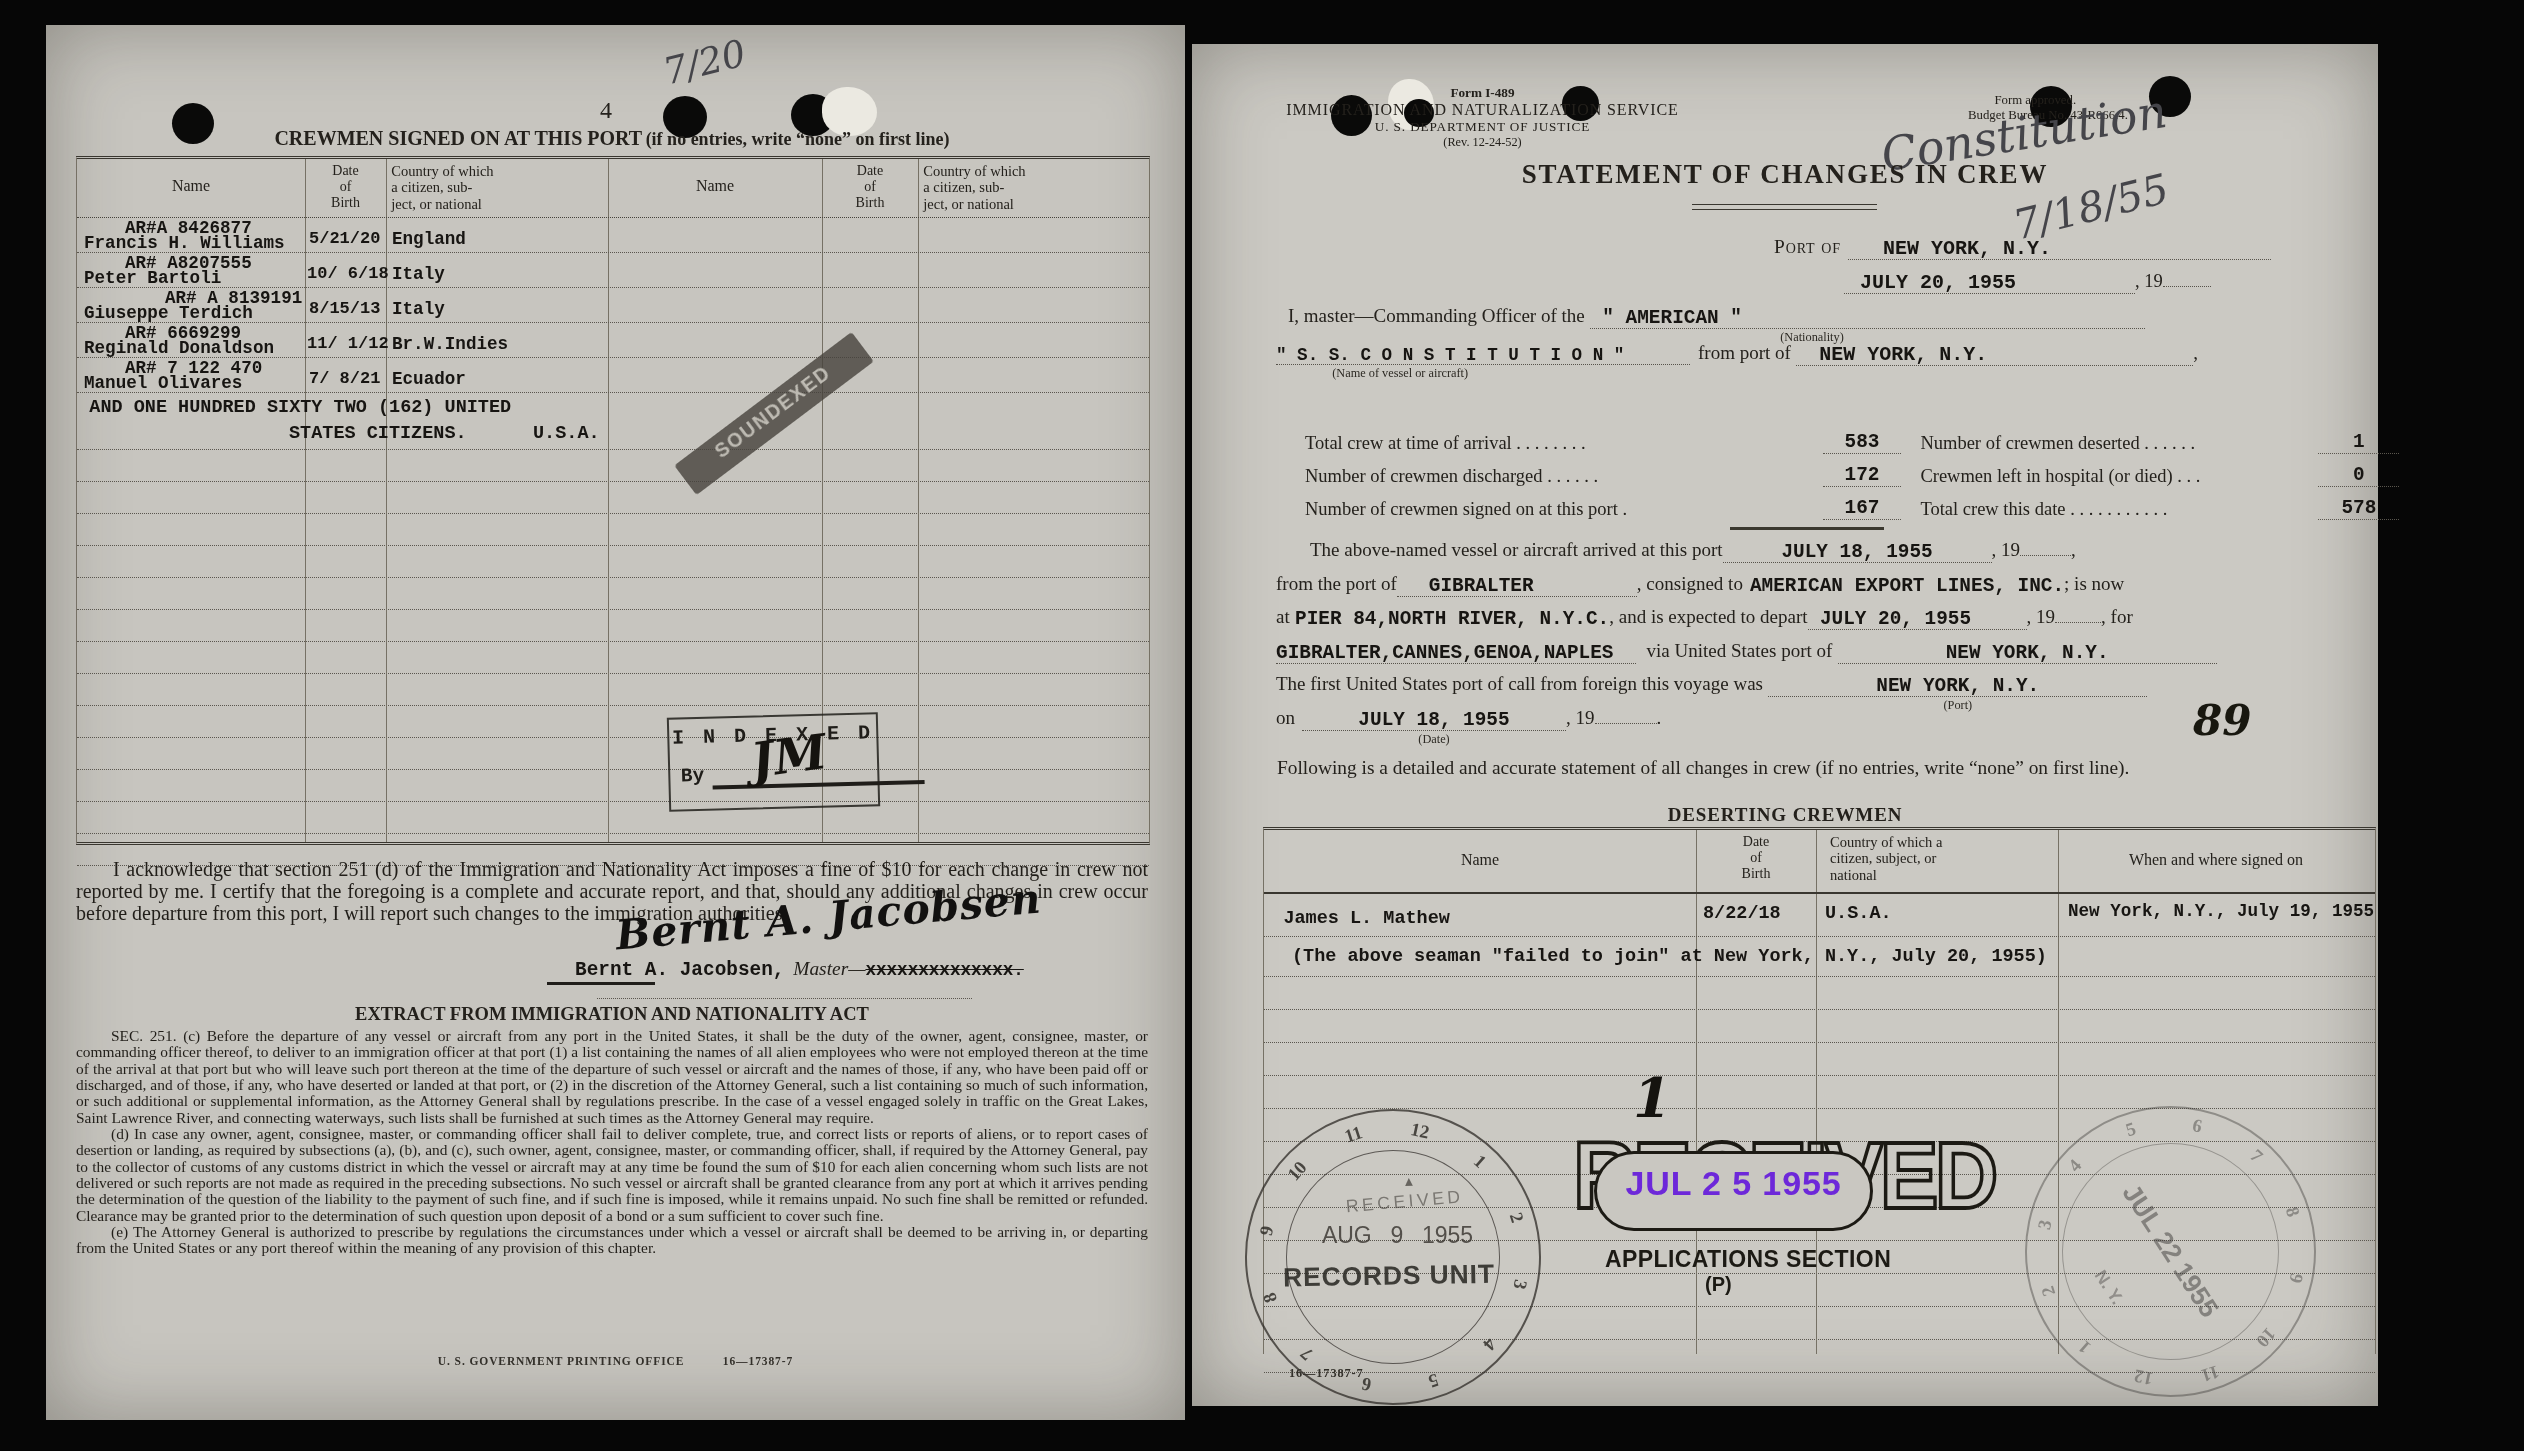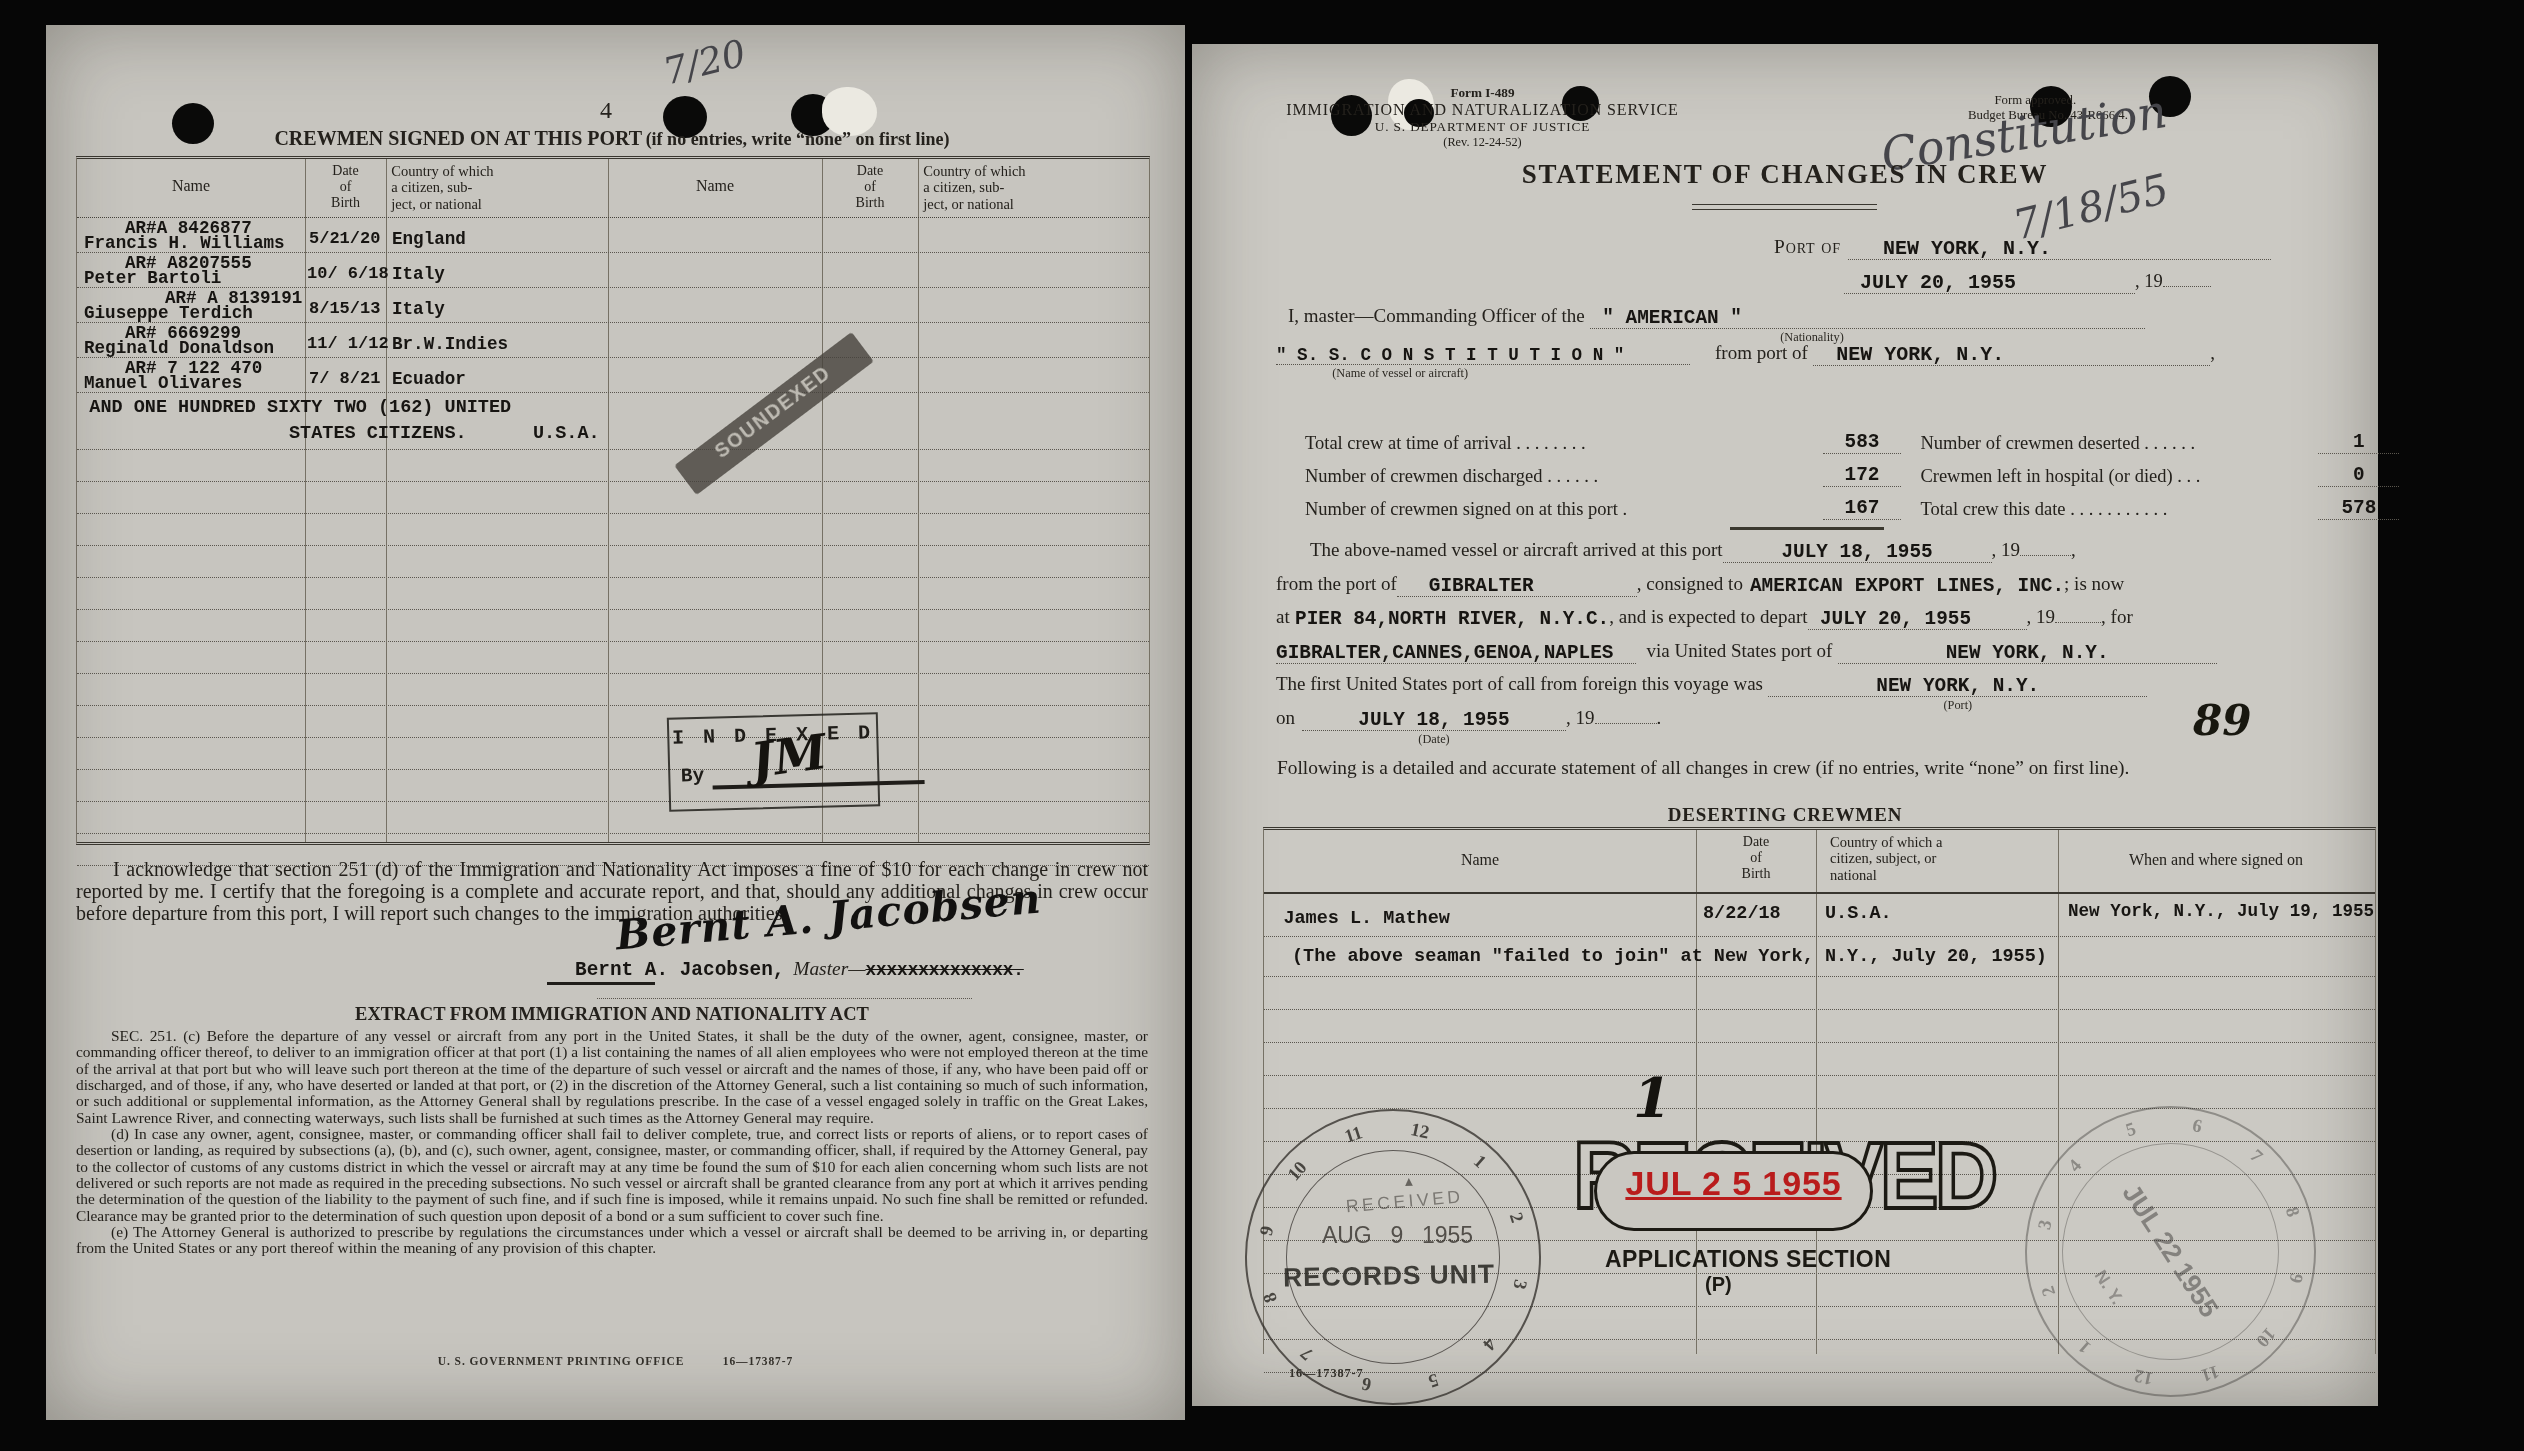--- a/index.html
+++ b/index.html
@@ -209,21 +209,21 @@
         <span class="val typed" style="font-size:19.4px;padding-left:12.3px;">" AMERICAN "</span>
         <span class="cap" style="left:40%;">(Nationality)</span>
       </span>
     </div>
 
     <div class="abs row" style="left:84px;top:298px;">
       <span class="fill" style="width:414px;text-align:left;">
         <span class="val typed" style="font-size:17.6px;">" S. S.  C O N S T I T U T I O N "</span>
         <span class="cap" style="left:30%;">(Name of vessel or aircraft)</span>
       </span>
-      <span class="pr" style="font-size:19px;margin-left:25px;">from port of</span>
+      <span class="pr" style="font-size:19px;margin-left:8px;">from port of</span>
       <span class="fill" style="width:397px;margin-left:5.3px;text-align:left;">
         <span class="val typed" style="font-size:20px;padding-left:23px;">NEW YORK, N.Y.</span>
       </span>
       <span class="pr" style="font-size:19px;">,</span>
     </div>
 
 
     <div class="abs" style="left:113px;top:377px;display:grid;grid-template-columns:518px 78px 19.4px 398px 81px;grid-auto-rows:33px;align-items:end;">
       <div class="pr" style="font-size:18.5px;white-space:nowrap;">Total crew at time of arrival . . . . . . . .</div>
       <div class="dotb typed" style="text-align:center;font-size:19.4px;">583</div>
@@ -358,21 +358,21 @@
       <span class="clockn stamp-ink" style="transform:rotate(330deg) translateY(-127px);">11</span>
       <div class="abs" style="left:50%;top:63px;transform:translateX(-50%) rotate(-14deg);font-size:13.2px;color:rgba(60,57,52,.7);">▲</div>
       <div class="abs" style="left:50%;top:81px;transform:translateX(-50%) rotate(-17deg);font:17.6px 'Liberation Sans',sans-serif;letter-spacing:3.5px;color:rgba(70,67,62,.6);">RECEIVED</div>
       <div class="abs" style="left:50%;top:113px;transform:translateX(-50%) rotate(-12deg);font:23px 'Liberation Sans',sans-serif;word-spacing:12.3px;color:rgba(52,49,44,.8);white-space:nowrap;">AUG 9 1955</div>
       <div class="abs" style="left:50%;top:152px;transform:translateX(-50%) rotate(-13deg);font:bold 26.4px 'Liberation Sans',sans-serif;letter-spacing:0.9px;color:rgba(38,36,32,.85);white-space:nowrap;">RECORDS UNIT</div>
     </div>
 
     <div class="abs" style="left:381px;top:1077px;width:353px;height:229px;">
       <div class="abs outline-txt" style="left:0;top:0;font-size:88px;letter-spacing:-3.5px;transform:scaleY(1.08);transform-origin:top left;">RECEIVED</div>
       <div class="abs" style="left:21px;top:30px;width:273px;height:74px;border:3.5px solid #1c1a14;border-radius:41px;background:#c9c7c1;text-align:center;line-height:74px;">
-        <span style="font:bold 34px 'Liberation Sans',sans-serif;letter-spacing:0.9px;color:#b91c1c;text-decoration:underline;">JUL 2 5 1955</span>
+        <span style="font:bold 34px 'Liberation Sans',sans-serif;letter-spacing:0.9px;color:#6d28d9;">JUL 2 5 1955</span>
       </div>
       <div class="abs" style="left:32px;top:125px;font:bold 23px 'Liberation Sans',sans-serif;letter-spacing:0.4px;color:#1c1a14;white-space:nowrap;">APPLICATIONS SECTION</div>
       <div class="abs" style="left:132px;top:152px;font:bold 20px 'Liberation Sans',sans-serif;color:#1c1a14;">(P)</div>
     </div>
 
     <div class="abs" style="left:833px;top:1062px;width:291px;height:291px;transform:rotate(192deg);opacity:.5;">
       <div class="ring" style="inset:0;border:2.6px solid rgba(55,53,50,.8);"></div>
       <div class="ring" style="inset:37px;border:1.8px solid rgba(55,53,50,.7);"></div>
       <span class="clockn" style="transform:rotate(0deg) translateY(-126px);color:rgba(55,53,50,.85);">12</span>
       <span class="clockn" style="transform:rotate(30deg) translateY(-126px);color:rgba(55,53,50,.85);">1</span>

